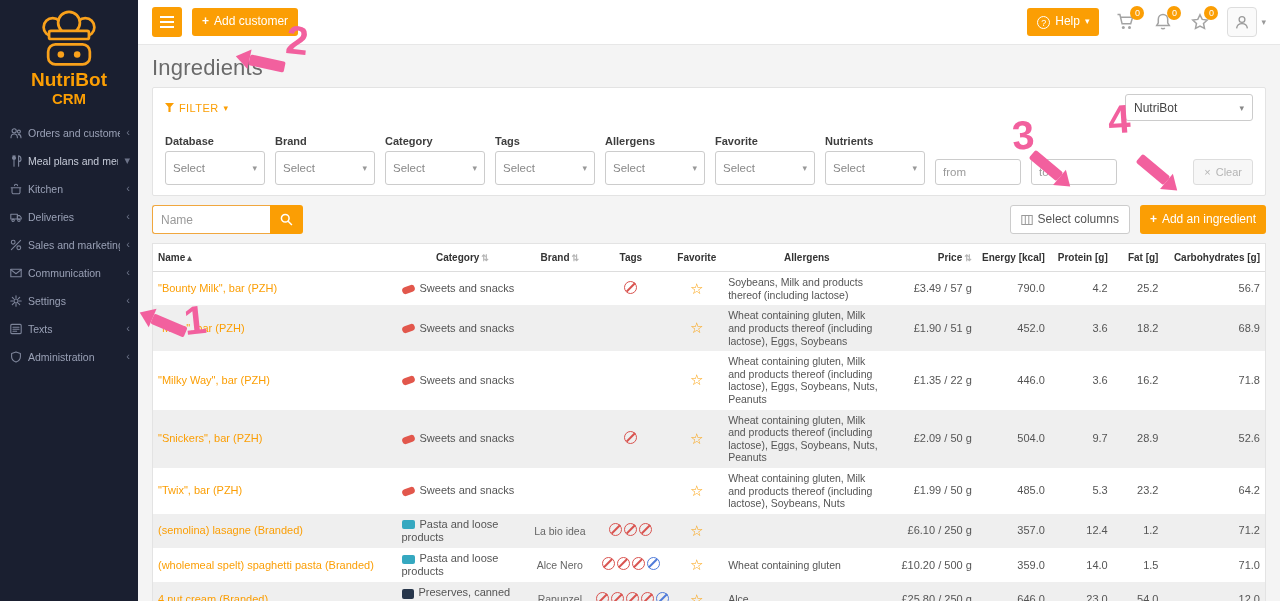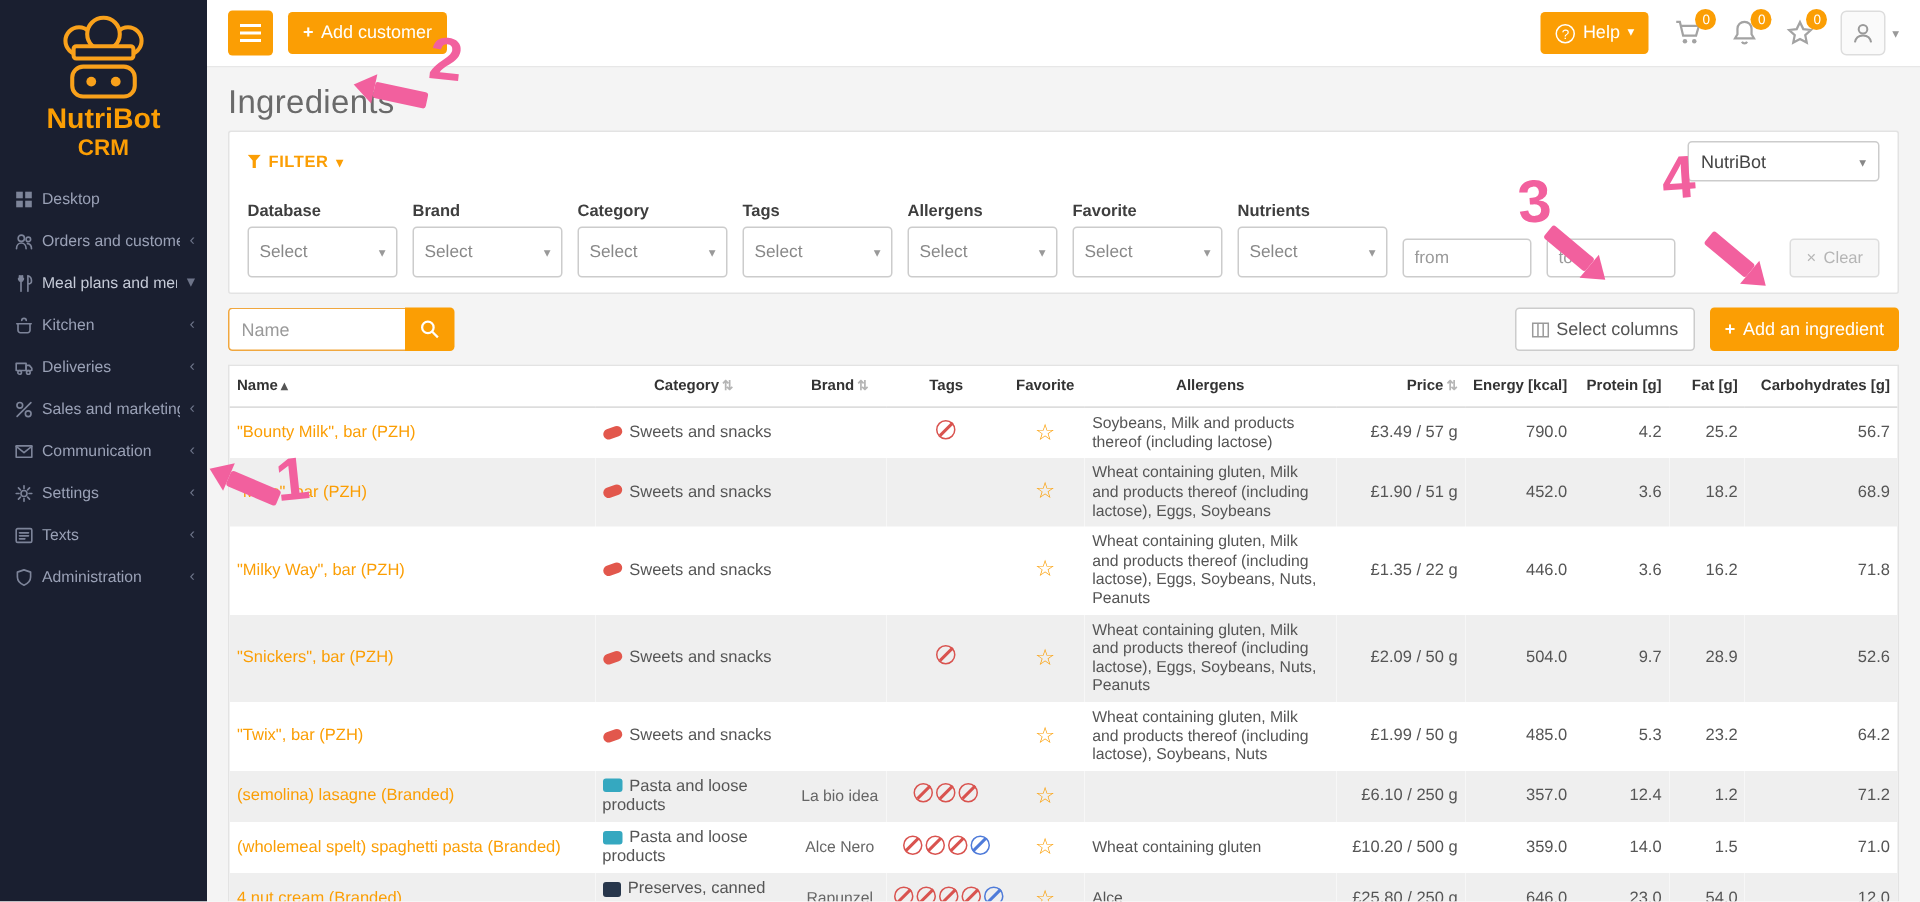--- a/index.html
+++ b/index.html
@@ -41,21 +41,21 @@
   .avatar-group{display:flex;align-items:center;gap:4px;cursor:pointer}
   .avatar{width:30px;height:30px;border:1px solid #ddd;border-radius:4px;background:#fafafa;display:flex;align-items:center;justify-content:center}
   .avatar svg{width:18px;height:18px}
   .gray-caret{color:#999}
 
   
   .content{flex:1;padding:0 14px;overflow:hidden}
   .page-title{font-size:22px;font-weight:normal;color:#6a6a6a;margin:10px 0 6px;letter-spacing:.2px}
   .filter-card{background:#fff;border:1px solid #e3e3e3;border-radius:2px;padding:6px 12px 10px}
   .filter-head{display:flex;align-items:center;justify-content:space-between}
-  .filter-toggle{display:inline-flex;align-items:center;gap:5px;color:#fb9e04;font-size:11px;font-weight:bold;cursor:pointer;letter-spacing:.4px}
+  .filter-toggle{display:inline-flex;align-items:center;gap:5px;color:#fb9e04;font-size:11px;font-weight:normal;cursor:pointer;letter-spacing:.4px}
   .funnel{width:9px;height:9px;background:#fb9e04;clip-path:polygon(0 0,100% 0,62% 45%,62% 100%,38% 100%,38% 45%)}
   .filter-toggle .caret{color:#fb9e04}
   .profile-select{width:128px;height:27px;border:1px solid #ccc;border-radius:3px;background:#fff;display:flex;align-items:center;justify-content:space-between;padding:0 8px;font-size:12px;color:#444;cursor:pointer}
   .profile-select .caret{color:#888}
   .filter-fields{display:flex;gap:10px;margin-top:14px;align-items:flex-end}
   .f-group{width:100px;flex:0 0 auto}
   .f-label{display:block;font-size:11px;font-weight:bold;color:#3e3e3e;margin-bottom:4px}
   .select{height:26px;border:1px solid #ccc;border-radius:3px;display:flex;align-items:center;justify-content:space-between;padding:16px 7px;font-size:11.5px;color:#888;cursor:pointer;background:#fff}
   .select .caret{color:#999}
   .f-input{width:86px;height:26px;border:1px solid #ccc;border-radius:3px;padding:0 7px;font-size:11.5px;color:#555;font-family:inherit}
@@ -117,33 +117,20 @@
           <rect x="20" y="23" width="44" height="9" rx="2"></rect>
           <rect x="19" y="38" width="46" height="22" rx="8" fill="none"></rect>
         </g>
         <circle cx="33" cy="49" r="3.6" fill="#f9a11b"></circle>
         <circle cx="51" cy="49" r="3.6" fill="#f9a11b"></circle>
       </svg>
       <div class="brand">NutriBot</div>
       <div class="brand-sub">CRM</div>
     </div>
     <nav id="side-nav">
-        <div class="side-item">
-          <span class="s-ico">
-            <svg viewBox="0 0 12 12" fill="none" stroke="currentColor" stroke-width="1.1" stroke-linecap="round" stroke-linejoin="round">
-              <g fill="currentColor" stroke="none">
-                <rect x="0.8" y="0.8" width="4.4" height="4.4"></rect>
-                <rect x="6.8" y="0.8" width="4.4" height="4.4"></rect>
-                <rect x="0.8" y="6.8" width="4.4" height="4.4"></rect>
-                <rect x="6.8" y="6.8" width="4.4" height="4.4"></rect>
-              </g>
-            </svg>
-          </span>
-          <span class="side-label">Desktop</span>
-        </div>
         <div class="side-item">
           <span class="s-ico">
             <svg viewBox="0 0 12 12" fill="none" stroke="currentColor" stroke-width="1.1" stroke-linecap="round" stroke-linejoin="round">
               <circle cx="4.2" cy="3.8" r="2.1"></circle>
               <path d="M1 10.8c0-2.3 1.5-3.8 3.2-3.8s3.2 1.5 3.2 3.8"></path>
               <circle cx="8.9" cy="4.6" r="1.5"></circle>
               <path d="M8.3 7.4c1.6.1 2.7 1.3 2.7 3.4"></path>
             </svg>
           </span>
           <span class="side-label">Orders and customers</span>

